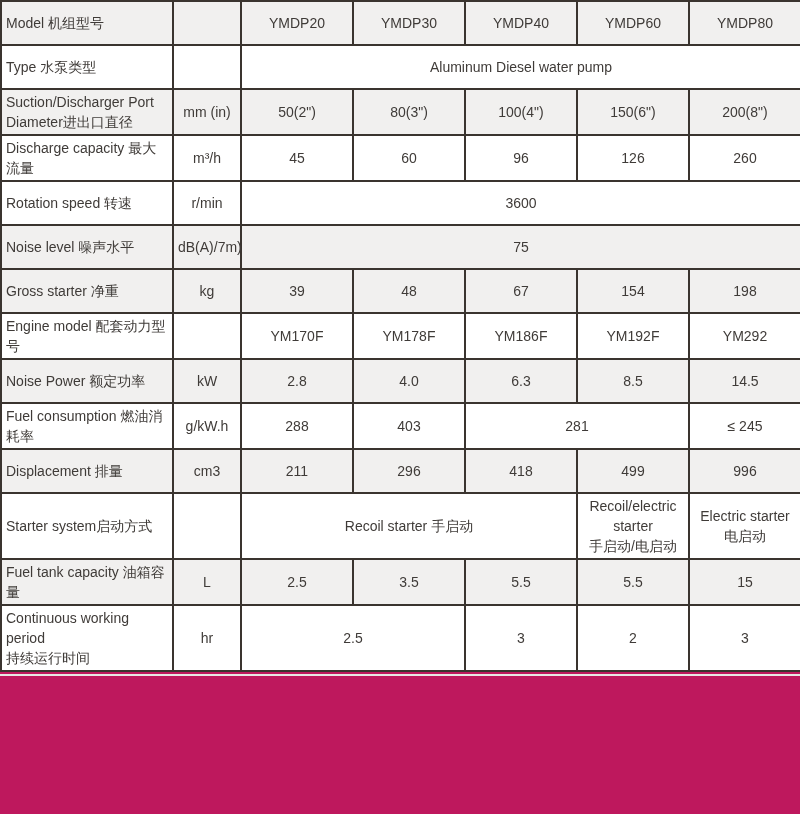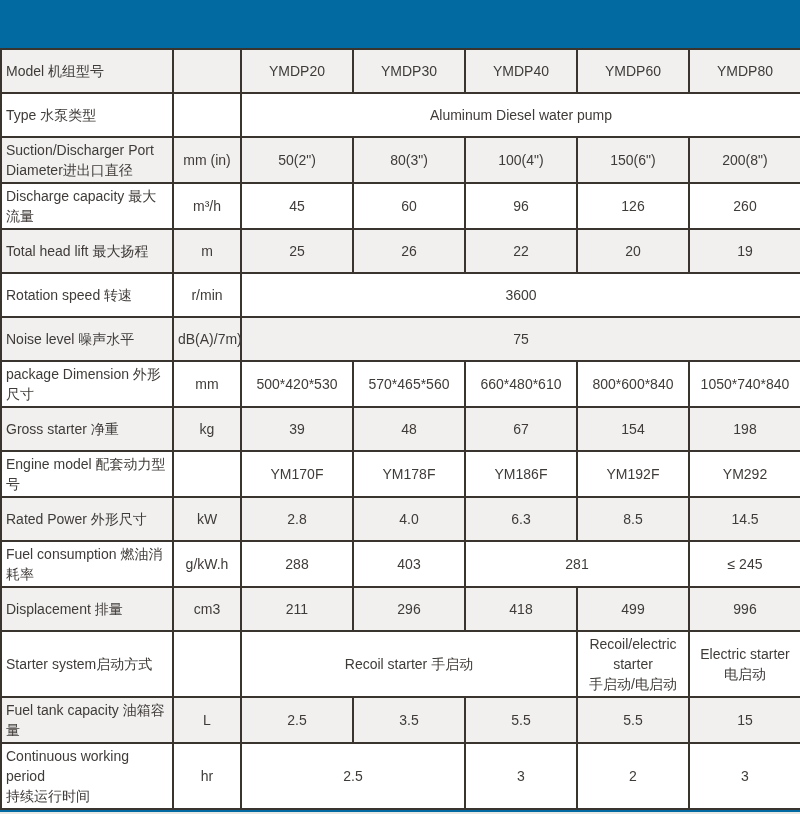--- a/index.html
+++ b/index.html
@@ -8,24 +8,23 @@
     padding: 0;
     width: 800px;
     background: #ffffff;
     font-family: "Liberation Sans", "DejaVu Sans", sans-serif;
     -webkit-font-smoothing: antialiased;
   }
   .page {
     width: 800px;
     height: 814px;
     overflow: hidden;
-    background: #0369a1;
+    background: #be185d;
     display: flex;
     flex-direction: column;
-    justify-content: flex-end;
   }
   table.spec-table {
     width: 800px;
     border-collapse: collapse;
     table-layout: fixed;
     color: #3f3b38;
   }
   table.spec-table td {
     border: 2px solid #3a342f;
     padding: 2px 4px;
@@ -94,68 +93,50 @@
         </tr>
         <tr class="spec-row">
           <td class="label-cell">Discharge capacity 最大流量</td>
           <td class="unit-cell">m³/h</td>
           <td class="value-cell">45</td>
           <td class="value-cell">60</td>
           <td class="value-cell">96</td>
           <td class="value-cell">126</td>
           <td class="value-cell">260</td>
         </tr>
-        <tr class="spec-row shaded">
-          <td class="label-cell">Total head lift  最大扬程</td>
-          <td class="unit-cell">m</td>
-          <td class="value-cell">25</td>
-          <td class="value-cell">26</td>
-          <td class="value-cell">22</td>
-          <td class="value-cell">20</td>
-          <td class="value-cell">19</td>
-        </tr>
         <tr class="spec-row">
           <td class="label-cell">Rotation speed 转速</td>
           <td class="unit-cell">r/min</td>
           <td class="value-cell" colspan="5">3600</td>
         </tr>
         <tr class="spec-row shaded">
           <td class="label-cell">Noise level 噪声水平</td>
           <td class="unit-cell">dB(A)/7m)</td>
           <td class="value-cell" colspan="5">75</td>
-        </tr>
-        <tr class="spec-row">
-          <td class="label-cell">package Dimension 外形尺寸</td>
-          <td class="unit-cell">mm</td>
-          <td class="value-cell">500*420*530</td>
-          <td class="value-cell">570*465*560</td>
-          <td class="value-cell">660*480*610</td>
-          <td class="value-cell">800*600*840</td>
-          <td class="value-cell">1050*740*840</td>
         </tr>
         <tr class="spec-row shaded">
           <td class="label-cell">Gross starter 净重</td>
           <td class="unit-cell">kg</td>
           <td class="value-cell">39</td>
           <td class="value-cell">48</td>
           <td class="value-cell">67</td>
           <td class="value-cell">154</td>
           <td class="value-cell">198</td>
         </tr>
         <tr class="spec-row">
           <td class="label-cell">Engine model 配套动力型号</td>
           <td class="unit-cell"></td>
           <td class="value-cell">YM170F</td>
           <td class="value-cell">YM178F</td>
           <td class="value-cell">YM186F</td>
           <td class="value-cell">YM192F</td>
           <td class="value-cell">YM292</td>
         </tr>
         <tr class="spec-row shaded">
-          <td class="label-cell">Rated Power 外形尺寸</td>
+          <td class="label-cell">Noise Power 额定功率</td>
           <td class="unit-cell">kW</td>
           <td class="value-cell">2.8</td>
           <td class="value-cell">4.0</td>
           <td class="value-cell">6.3</td>
           <td class="value-cell">8.5</td>
           <td class="value-cell">14.5</td>
         </tr>
         <tr class="spec-row">
           <td class="label-cell">Fuel consumption 燃油消耗率</td>
           <td class="unit-cell">g/kW.h</td>

